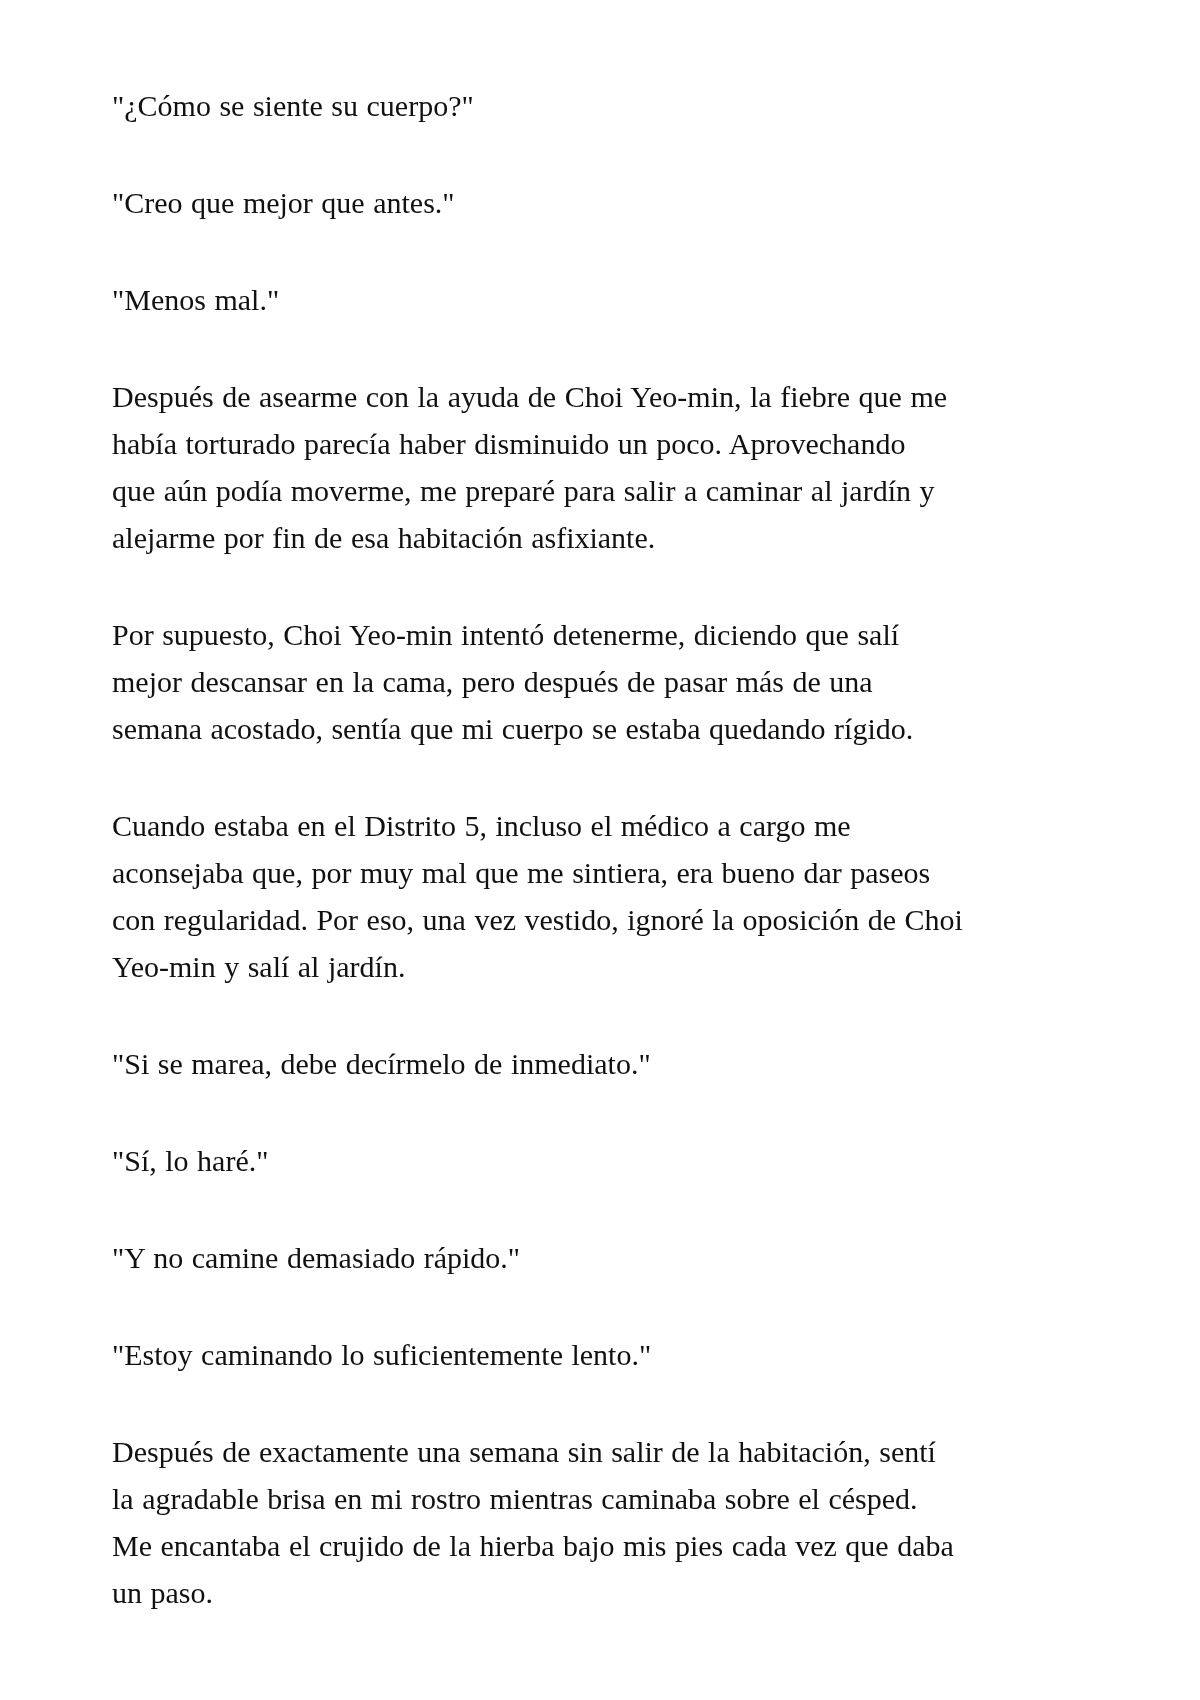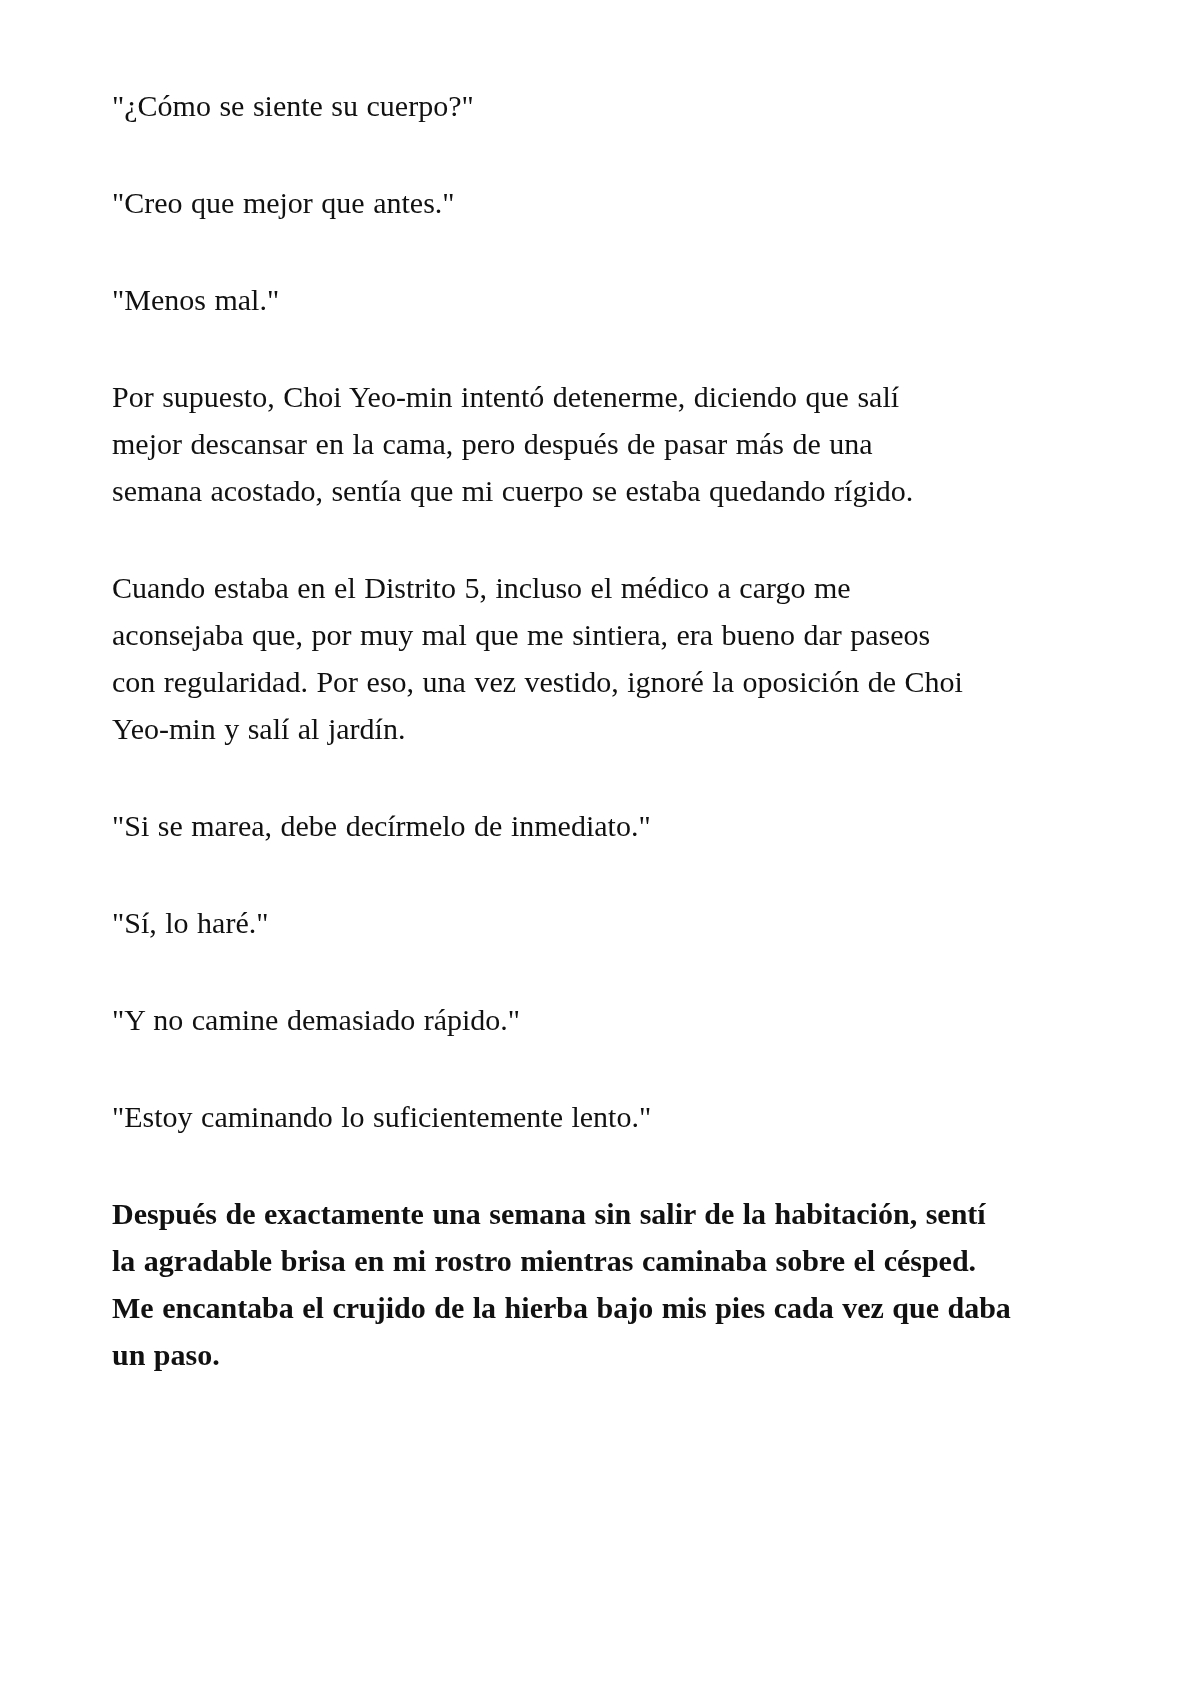--- a/index.html
+++ b/index.html
@@ -24,30 +24,33 @@
     margin: 0 0 50px 0;
     font-size: 30px;
     line-height: 47px;
     color: #111111;
     white-space: pre-line;      
     letter-spacing: 0px;
     word-spacing: 1px;
   }
   .reader-page p:last-child {
     margin-bottom: 16px;
-    font-weight: bold;
   }
 </style>
 </head>
 <body>
 
 <main class="reader-page">
   <p>"¿Cómo se siente su cuerpo?"</p>
   <p>"Creo que mejor que antes."</p>
   <p>"Menos mal."</p>
+  <p>Después de asearme con la ayuda de Choi Yeo-min, la fiebre que me
+había torturado parecía haber disminuido un poco. Aprovechando
+que aún podía moverme, me preparé para salir a caminar al jardín y
+alejarme por fin de esa habitación asfixiante.</p>
   <p>Por supuesto, Choi Yeo-min intentó detenerme, diciendo que salí
 mejor descansar en la cama, pero después de pasar más de una
 semana acostado, sentía que mi cuerpo se estaba quedando rígido.</p>
   <p>Cuando estaba en el Distrito 5, incluso el médico a cargo me
 aconsejaba que, por muy mal que me sintiera, era bueno dar paseos
 con regularidad. Por eso, una vez vestido, ignoré la oposición de Choi
 Yeo-min y salí al jardín.</p>
   <p>"Si se marea, debe decírmelo de inmediato."</p>
   <p>"Sí, lo haré."</p>
   <p>"Y no camine demasiado rápido."</p>

